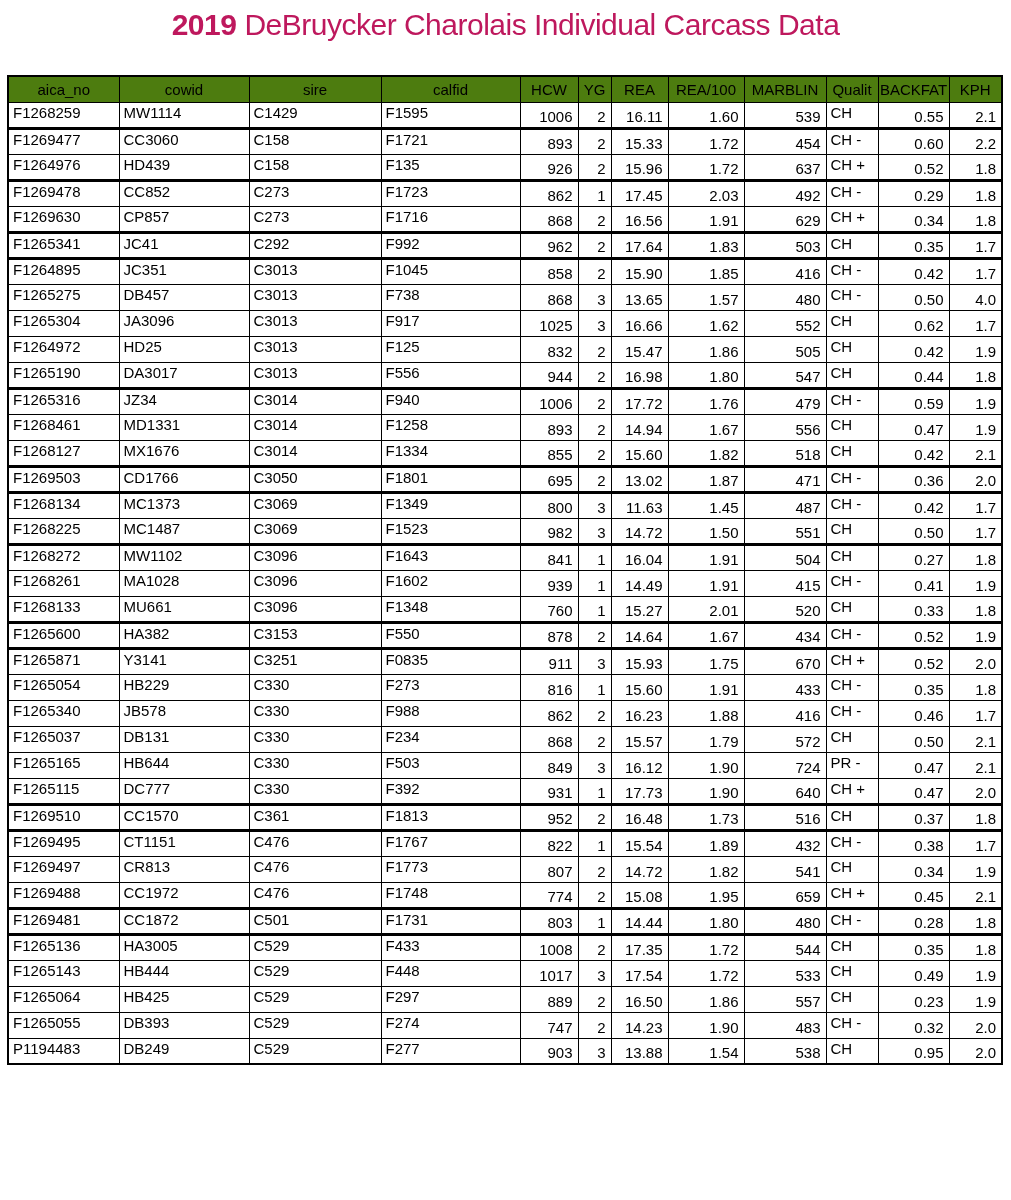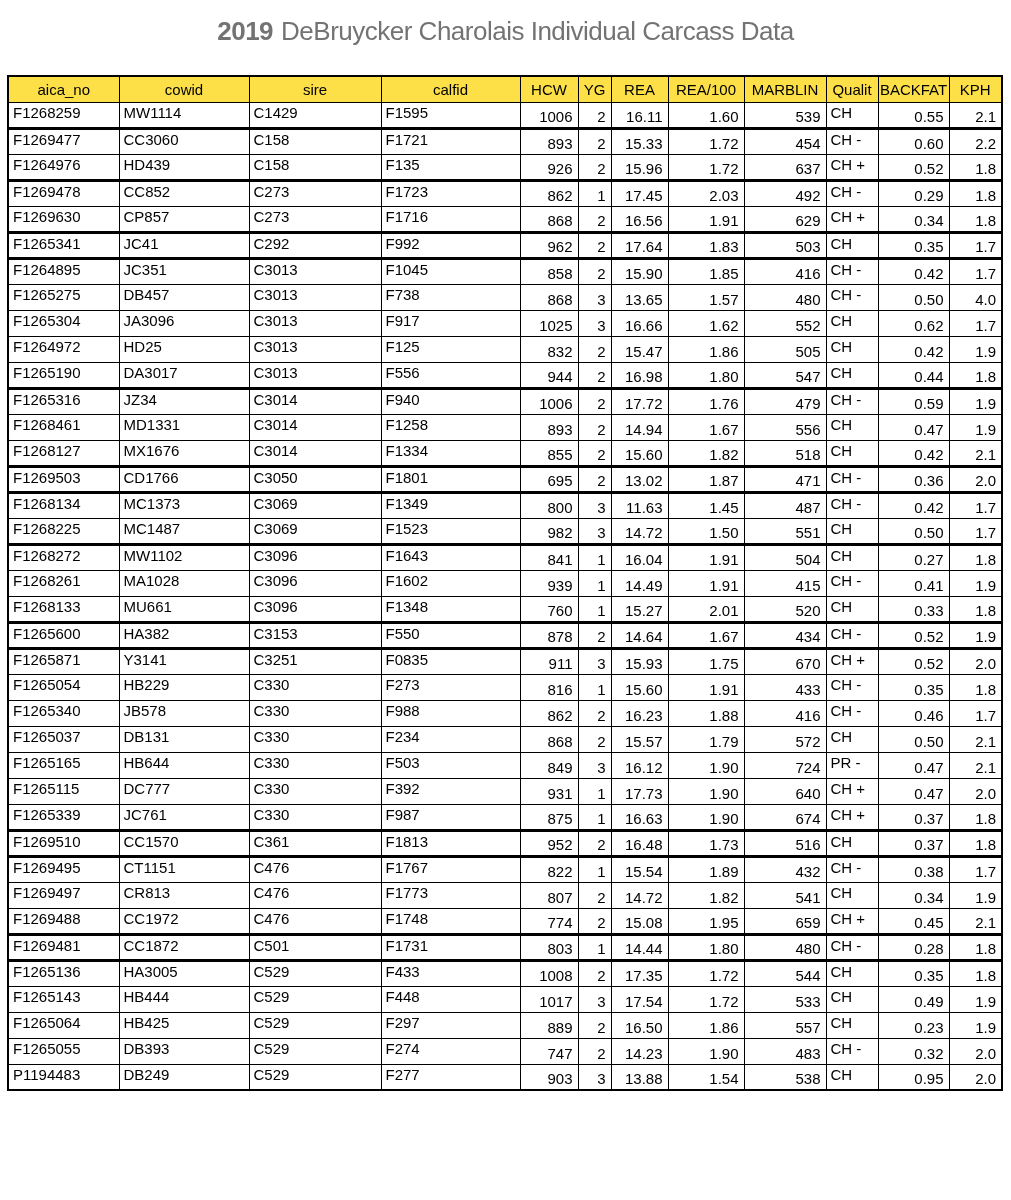--- a/index.html
+++ b/index.html
@@ -9,28 +9,28 @@
   }
   body {
     width: 1011px;
     height: 1200px;
     position: relative;
     font-family: "Liberation Sans", sans-serif;
     color: #000000;
   }
   .page-title {
     position: absolute;
-    top: 16px;
+    top: 8px;
     left: 0;
     width: 1011px;
     text-align: center;
-    font-size: 26px;
+    font-size: 30px;
     letter-spacing: -0.5px;
     white-space: nowrap;
-    color: #737373;
+    color: #be185d;
   }
   .page-title .year {
     font-weight: 700;
     margin-right: 8px;
   }
   .carcass-table {
     position: absolute;
     left: 7px;
     top: 75px;
     border-collapse: collapse;
@@ -41,21 +41,21 @@
   .carcass-table td {
     border: 1px solid #000000;
     box-sizing: border-box;
     overflow: hidden;
     white-space: nowrap;
     font-size: 15px;
     height: 26px;
     padding: 0;
   }
   .carcass-table th {
-    background: #fde047;
+    background: #4d7c0f;
     font-weight: 400;
     text-align: center;
     vertical-align: middle;
   }
   .carcass-table td.txt {
     text-align: left;
     vertical-align: top;
     padding: 1px 0 0 4px;
   }
   .carcass-table td.num {
@@ -477,34 +477,20 @@
         <td class="txt">F392</td>
         <td class="num">931</td>
         <td class="num">1</td>
         <td class="num">17.73</td>
         <td class="num">1.90</td>
         <td class="num">640</td>
         <td class="txt">CH +</td>
         <td class="num">0.47</td>
         <td class="num">2.0</td>
       </tr>
-      <tr>
-        <td class="txt">F1265339</td>
-        <td class="txt">JC761</td>
-        <td class="txt">C330</td>
-        <td class="txt">F987</td>
-        <td class="num">875</td>
-        <td class="num">1</td>
-        <td class="num">16.63</td>
-        <td class="num">1.90</td>
-        <td class="num">674</td>
-        <td class="txt">CH +</td>
-        <td class="num">0.37</td>
-        <td class="num">1.8</td>
-      </tr>
       <tr class="group-start">
         <td class="txt">F1269510</td>
         <td class="txt">CC1570</td>
         <td class="txt">C361</td>
         <td class="txt">F1813</td>
         <td class="num">952</td>
         <td class="num">2</td>
         <td class="num">16.48</td>
         <td class="num">1.73</td>
         <td class="num">516</td>

